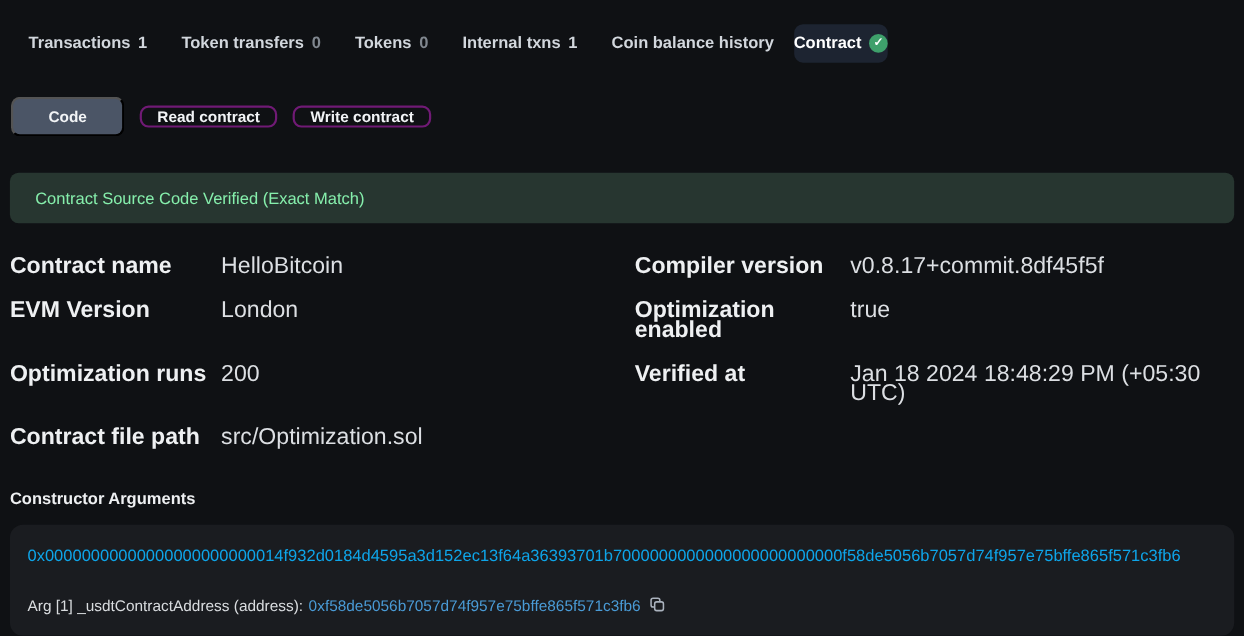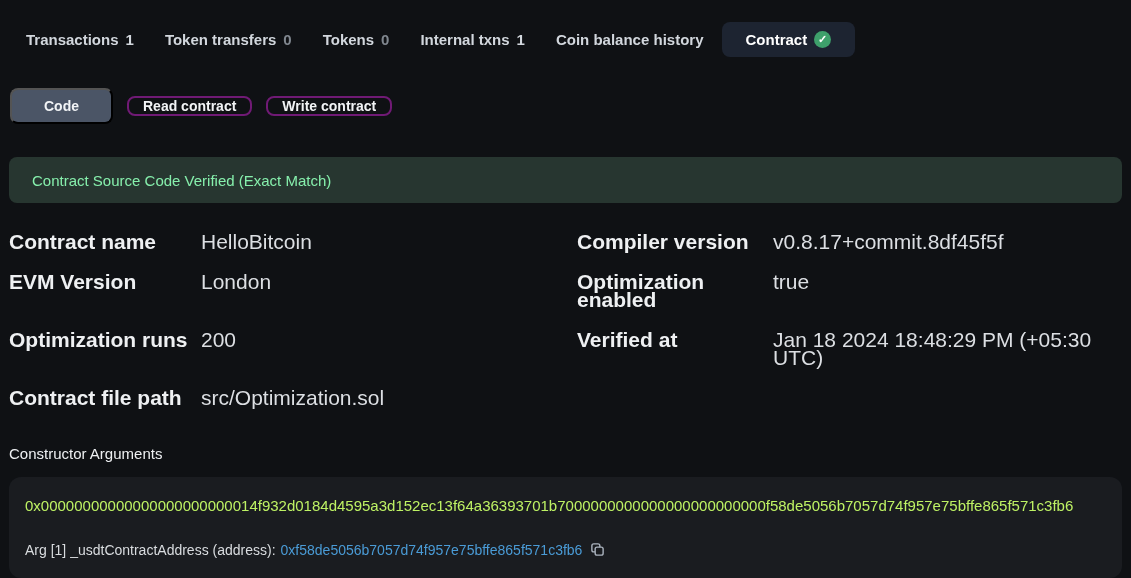--- a/index.html
+++ b/index.html
@@ -10,21 +10,21 @@
     font-family:"Liberation Sans", sans-serif;
     color:#dcdfe3;
     overflow:hidden;
   }
   
   .tabs { display:flex; align-items:center; gap:31px; padding:22px 0 0 26px; }
   .tab { font-size:15px; font-weight:700; color:#d2d7dd; cursor:pointer; white-space:nowrap; display:flex; align-items:center; gap:7px; }
   .tab .count { font-weight:700; color:#d2d7dd; }
   .tab .count.dim { color:#80878f; }
   .tab.selected {
-    background:#1d2431; border-radius:8px; padding:9px 24px; color:#ffffff;
+    background:#1d2431; border-radius:8px; padding:9px 0; color:#ffffff;
     margin-left:-13px;
   }
   .check-circle {
     width:17px; height:17px; border-radius:50%;
     background:#3ea06b; color:#ffffff;
     display:flex; align-items:center; justify-content:center;
     font-size:11px; font-weight:700; line-height:1;
   }
   
   .subtabs { display:flex; align-items:center; gap:14px; padding:31px 0 0 10px; }
@@ -42,28 +42,28 @@
   .info-grid {
     display:grid;
     grid-template-columns:192px 376px 196px 1fr;
     margin:30px 0 0 9px;
     row-gap:22px;
     font-size:21px; line-height:18px;
   }
   .info-label { font-weight:700; color:#eef0f2; }
   .info-value { color:#dcdfe3; }
   
-  .section-title { margin:38px 0 0 9px; font-size:15px; font-weight:400; color:#eef0f2; }
+  .section-title { margin:38px 0 0 9px; font-size:15px; font-weight:700; color:#eef0f2; }
   .args-panel {
     margin:15px 9px 0 9px;
     background:#1a1c20; border-radius:12px;
     padding:20px 16px 18px 16px;
   }
   .raw-hex {
-    font-size:15px; color:#bef264;
+    font-size:15px; color:#0ea5e9;
     white-space:nowrap; overflow:hidden;
   }
   .arg-rows { margin-top:25px; }
   .arg-row { font-size:14px; color:#d9dcdf; height:21px; display:flex; align-items:center; gap:5px; white-space:nowrap; }
   .arg-link { color:#4a9bd6; text-decoration:none; cursor:pointer; }
   .copy-btn { display:inline-flex; margin-left:3px; cursor:pointer; background:none; border:none; padding:0; }
 </style>
 </head>
 <body>
 

